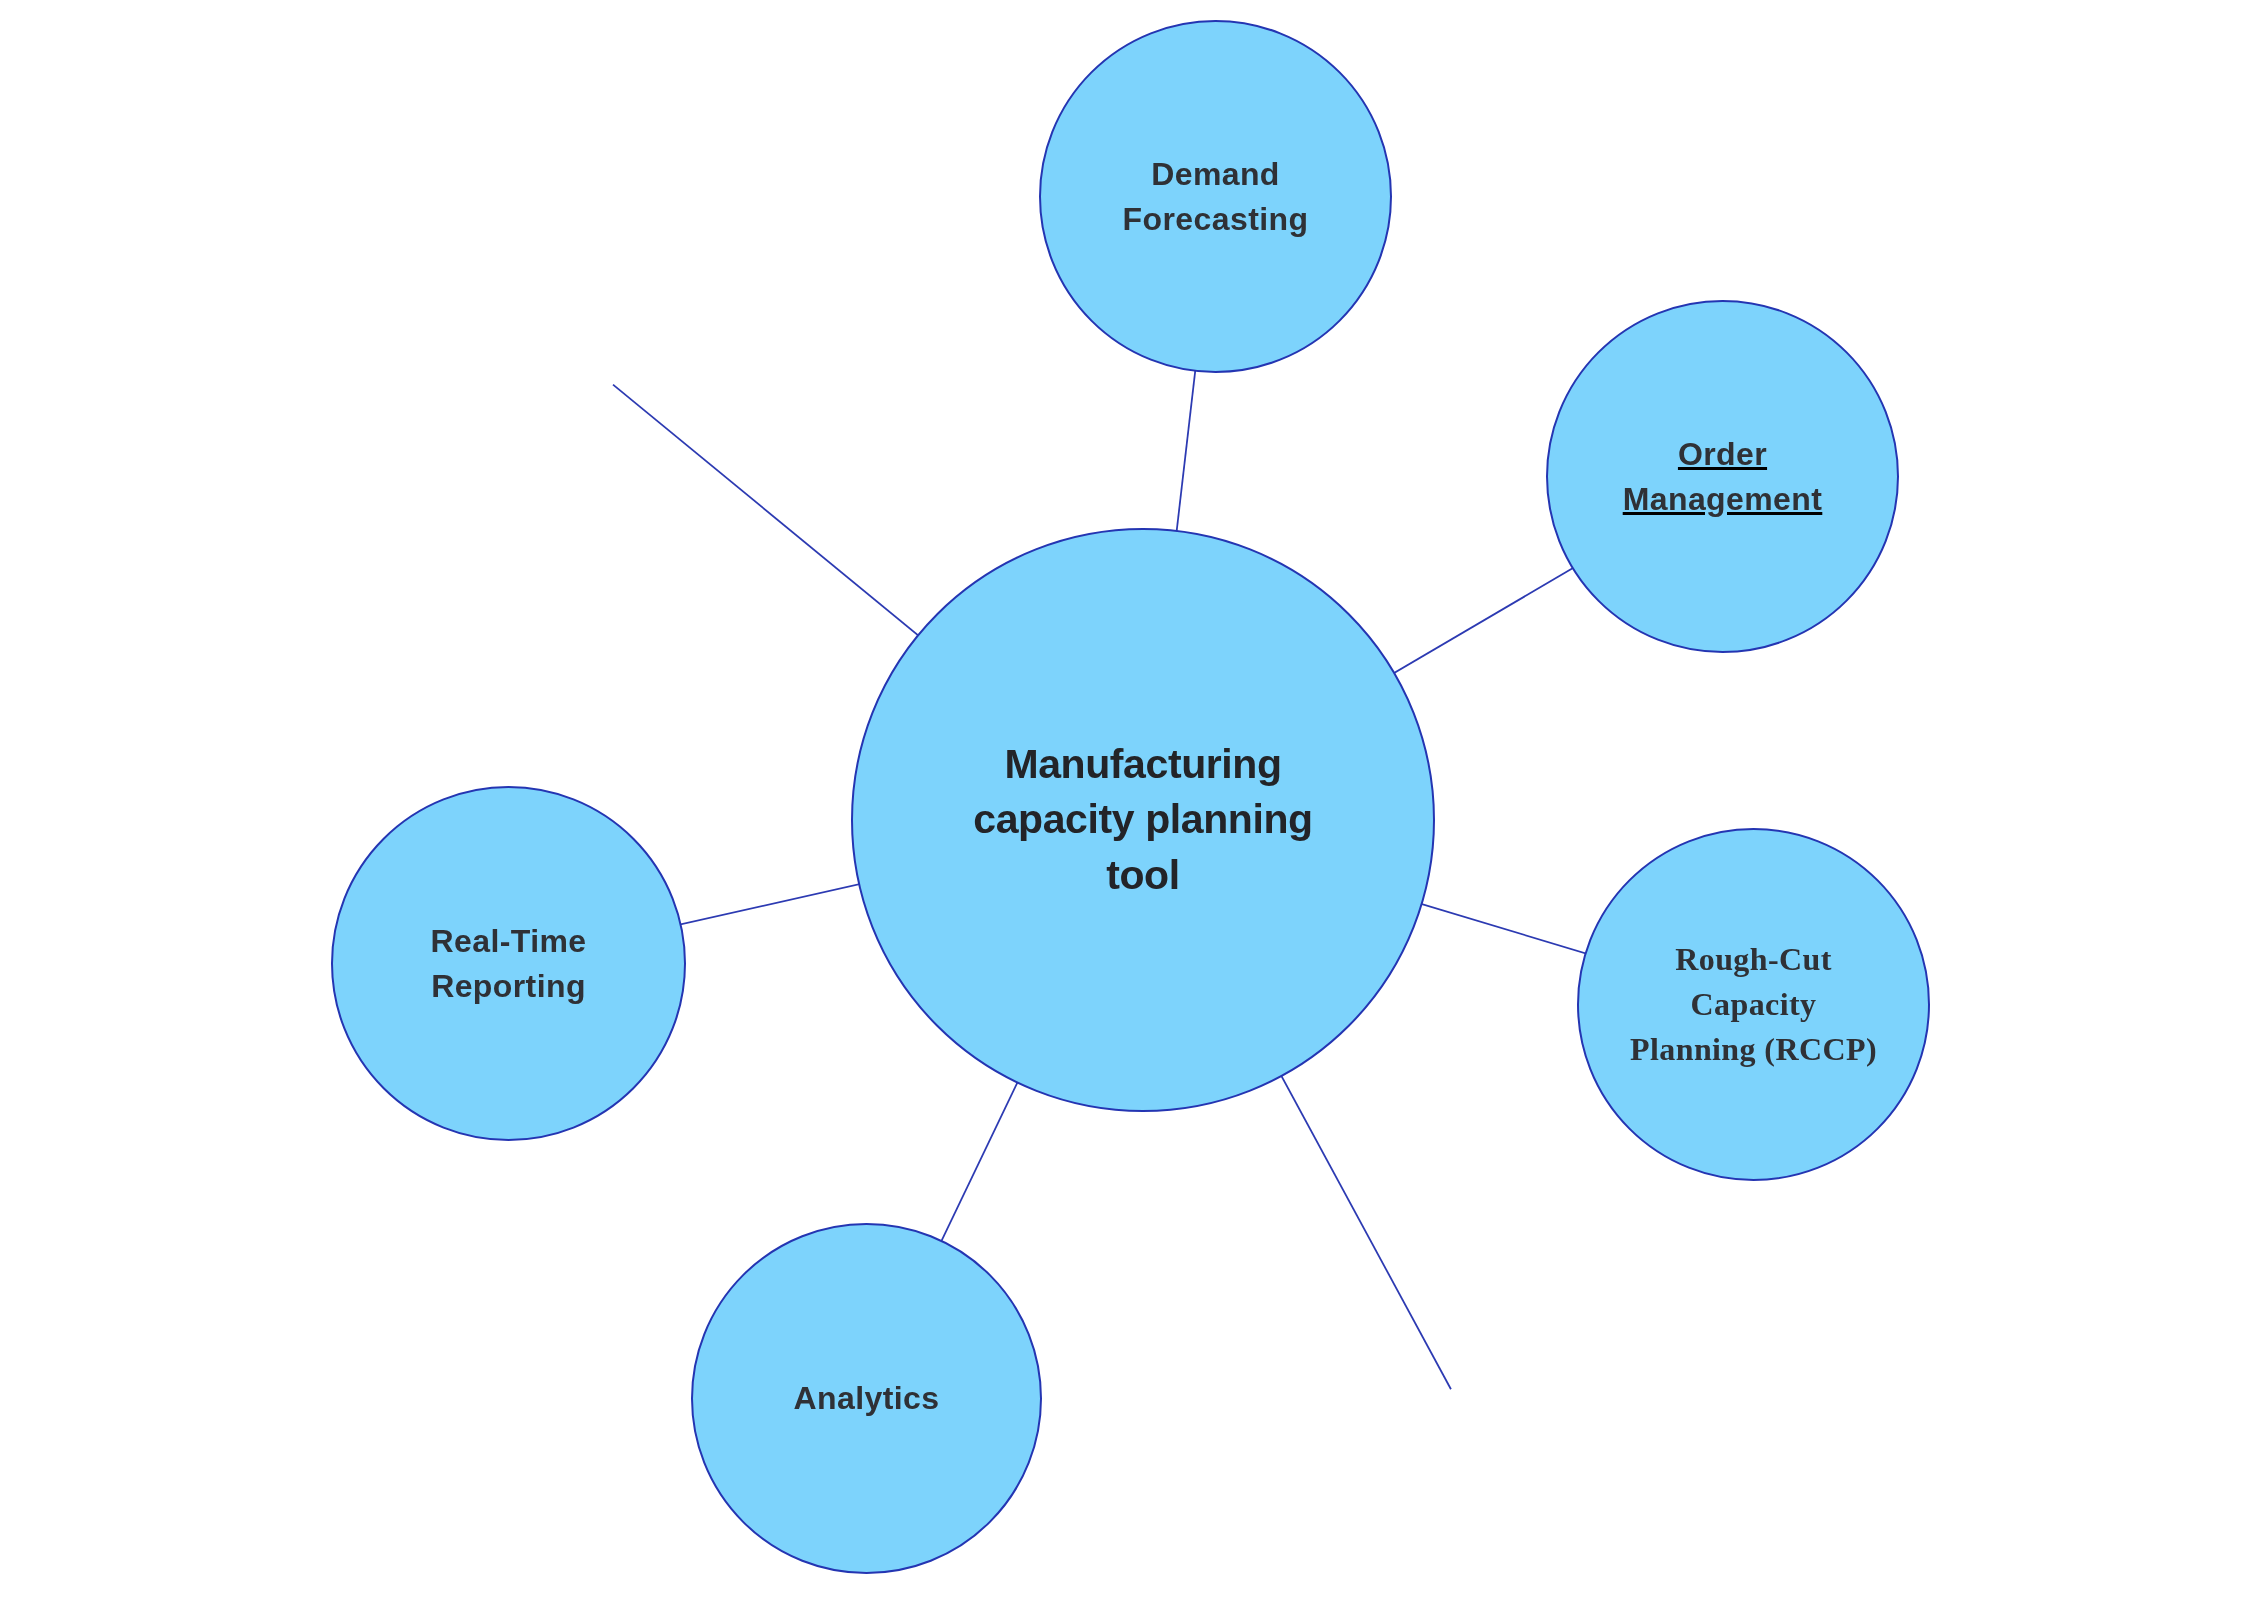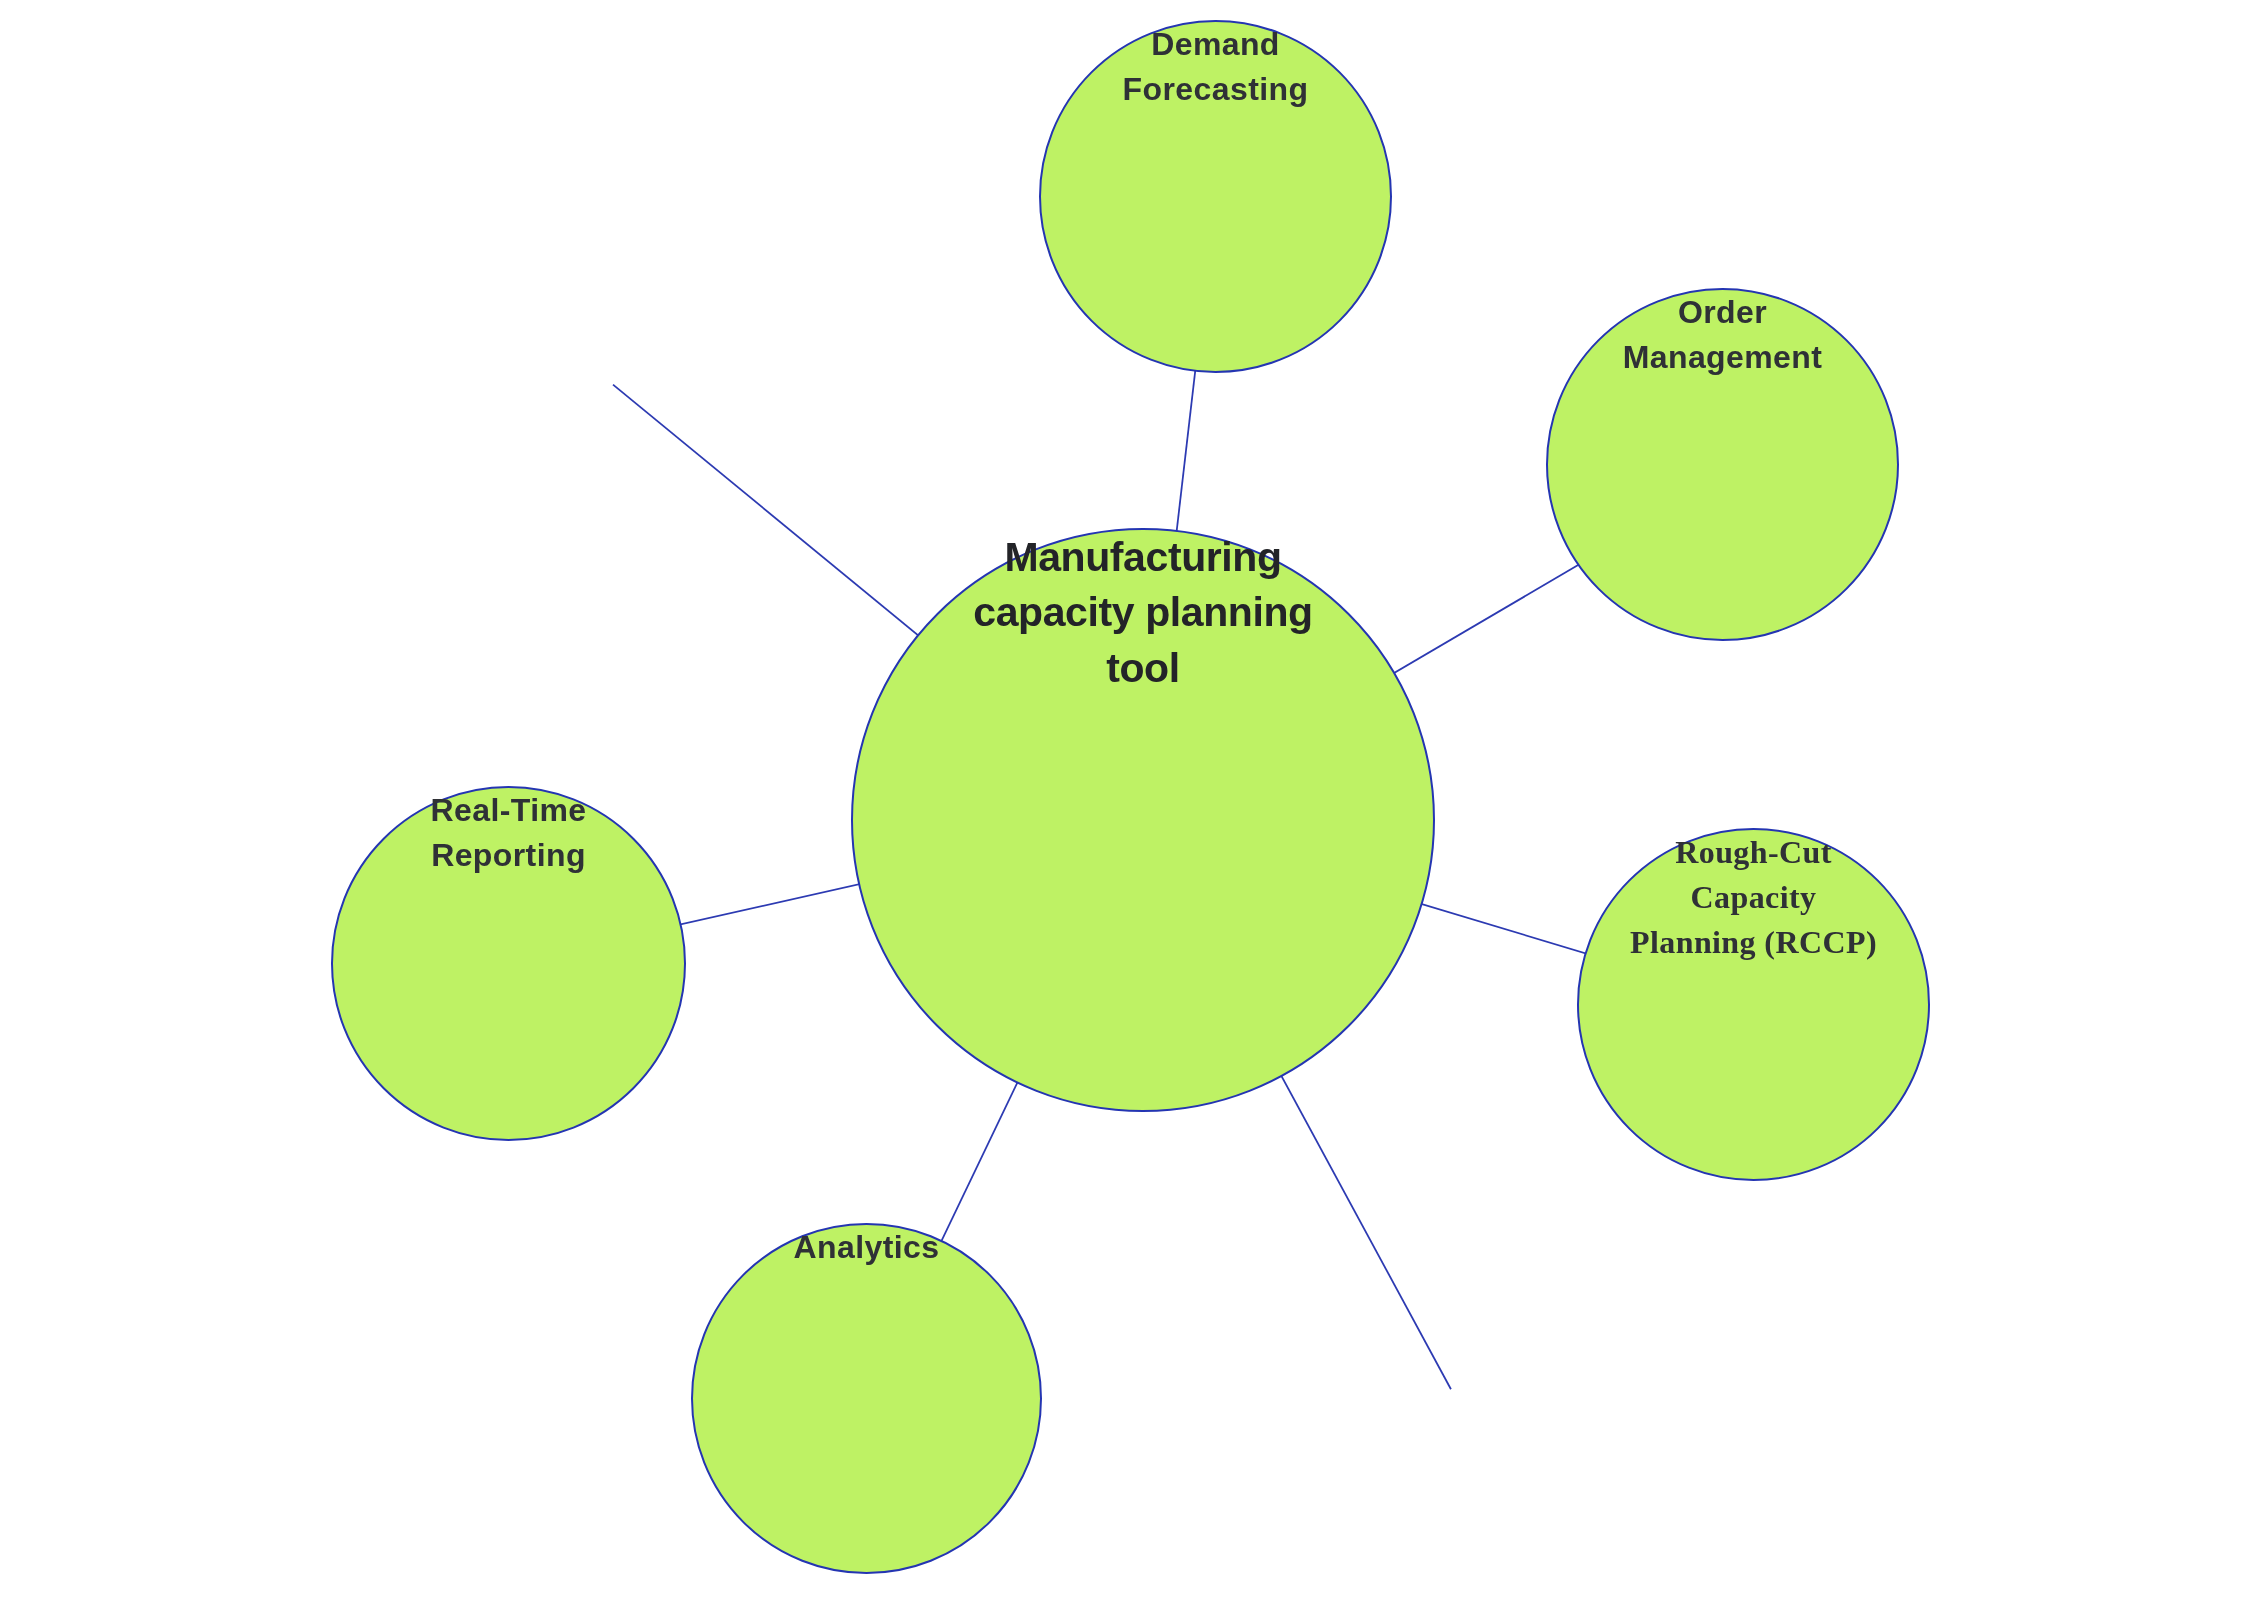--- a/index.html
+++ b/index.html
@@ -23,24 +23,24 @@
     height: 1623px;
   }
   .edge {
     stroke: #2c3ab2;
     stroke-width: 2;
   }
   .node {
     position: absolute;
     box-sizing: border-box;
     border-radius: 50%;
-    background: #bef264;
+    background: #7dd3fc;
     border: 2.6px solid #2435b2;
     display: flex;
-    align-items: flex-start;
+    align-items: center;
     justify-content: center;
     text-align: center;
   }
   .node .label {
     white-space: pre-line;
     font-weight: bold;
     color: #2f3136;
     font-size: 32px;
     line-height: 1.4;
     letter-spacing: 0.4px;
@@ -48,21 +48,21 @@
   .node.center .label {
     color: #232428;
     font-size: 41px;
     line-height: 1.35;
     letter-spacing: -0.4px;
   }
   
   .node.center    { left:  851px; top:  528px; width: 584px; height: 584px; }
   .node.demand    { left: 1039px; top:   20px; width: 353px; height: 353px; }
   .node.resource  { left:  436px; top:  207px; width: 355px; height: 355px; }
-  .node.order     { left: 1546px; top:  288px; width: 353px; height: 353px; }
+  .node.order     { left: 1546px; top:  300px; width: 353px; height: 353px; text-decoration: underline; }
   .node.rccp      { left: 1577px; top:  828px; width: 353px; height: 353px; font-family: Liberation Serif, serif; }
   .node.detailed  { left: 1275px; top: 1213px; width: 353px; height: 353px; }
   .node.analytics { left:  691px; top: 1223px; width: 351px; height: 351px; }
   .node.realtime  { left:  331px; top:  786px; width: 355px; height: 355px; }
 </style>
 </head>
 <body>
 
 <div id="canvas">
 

